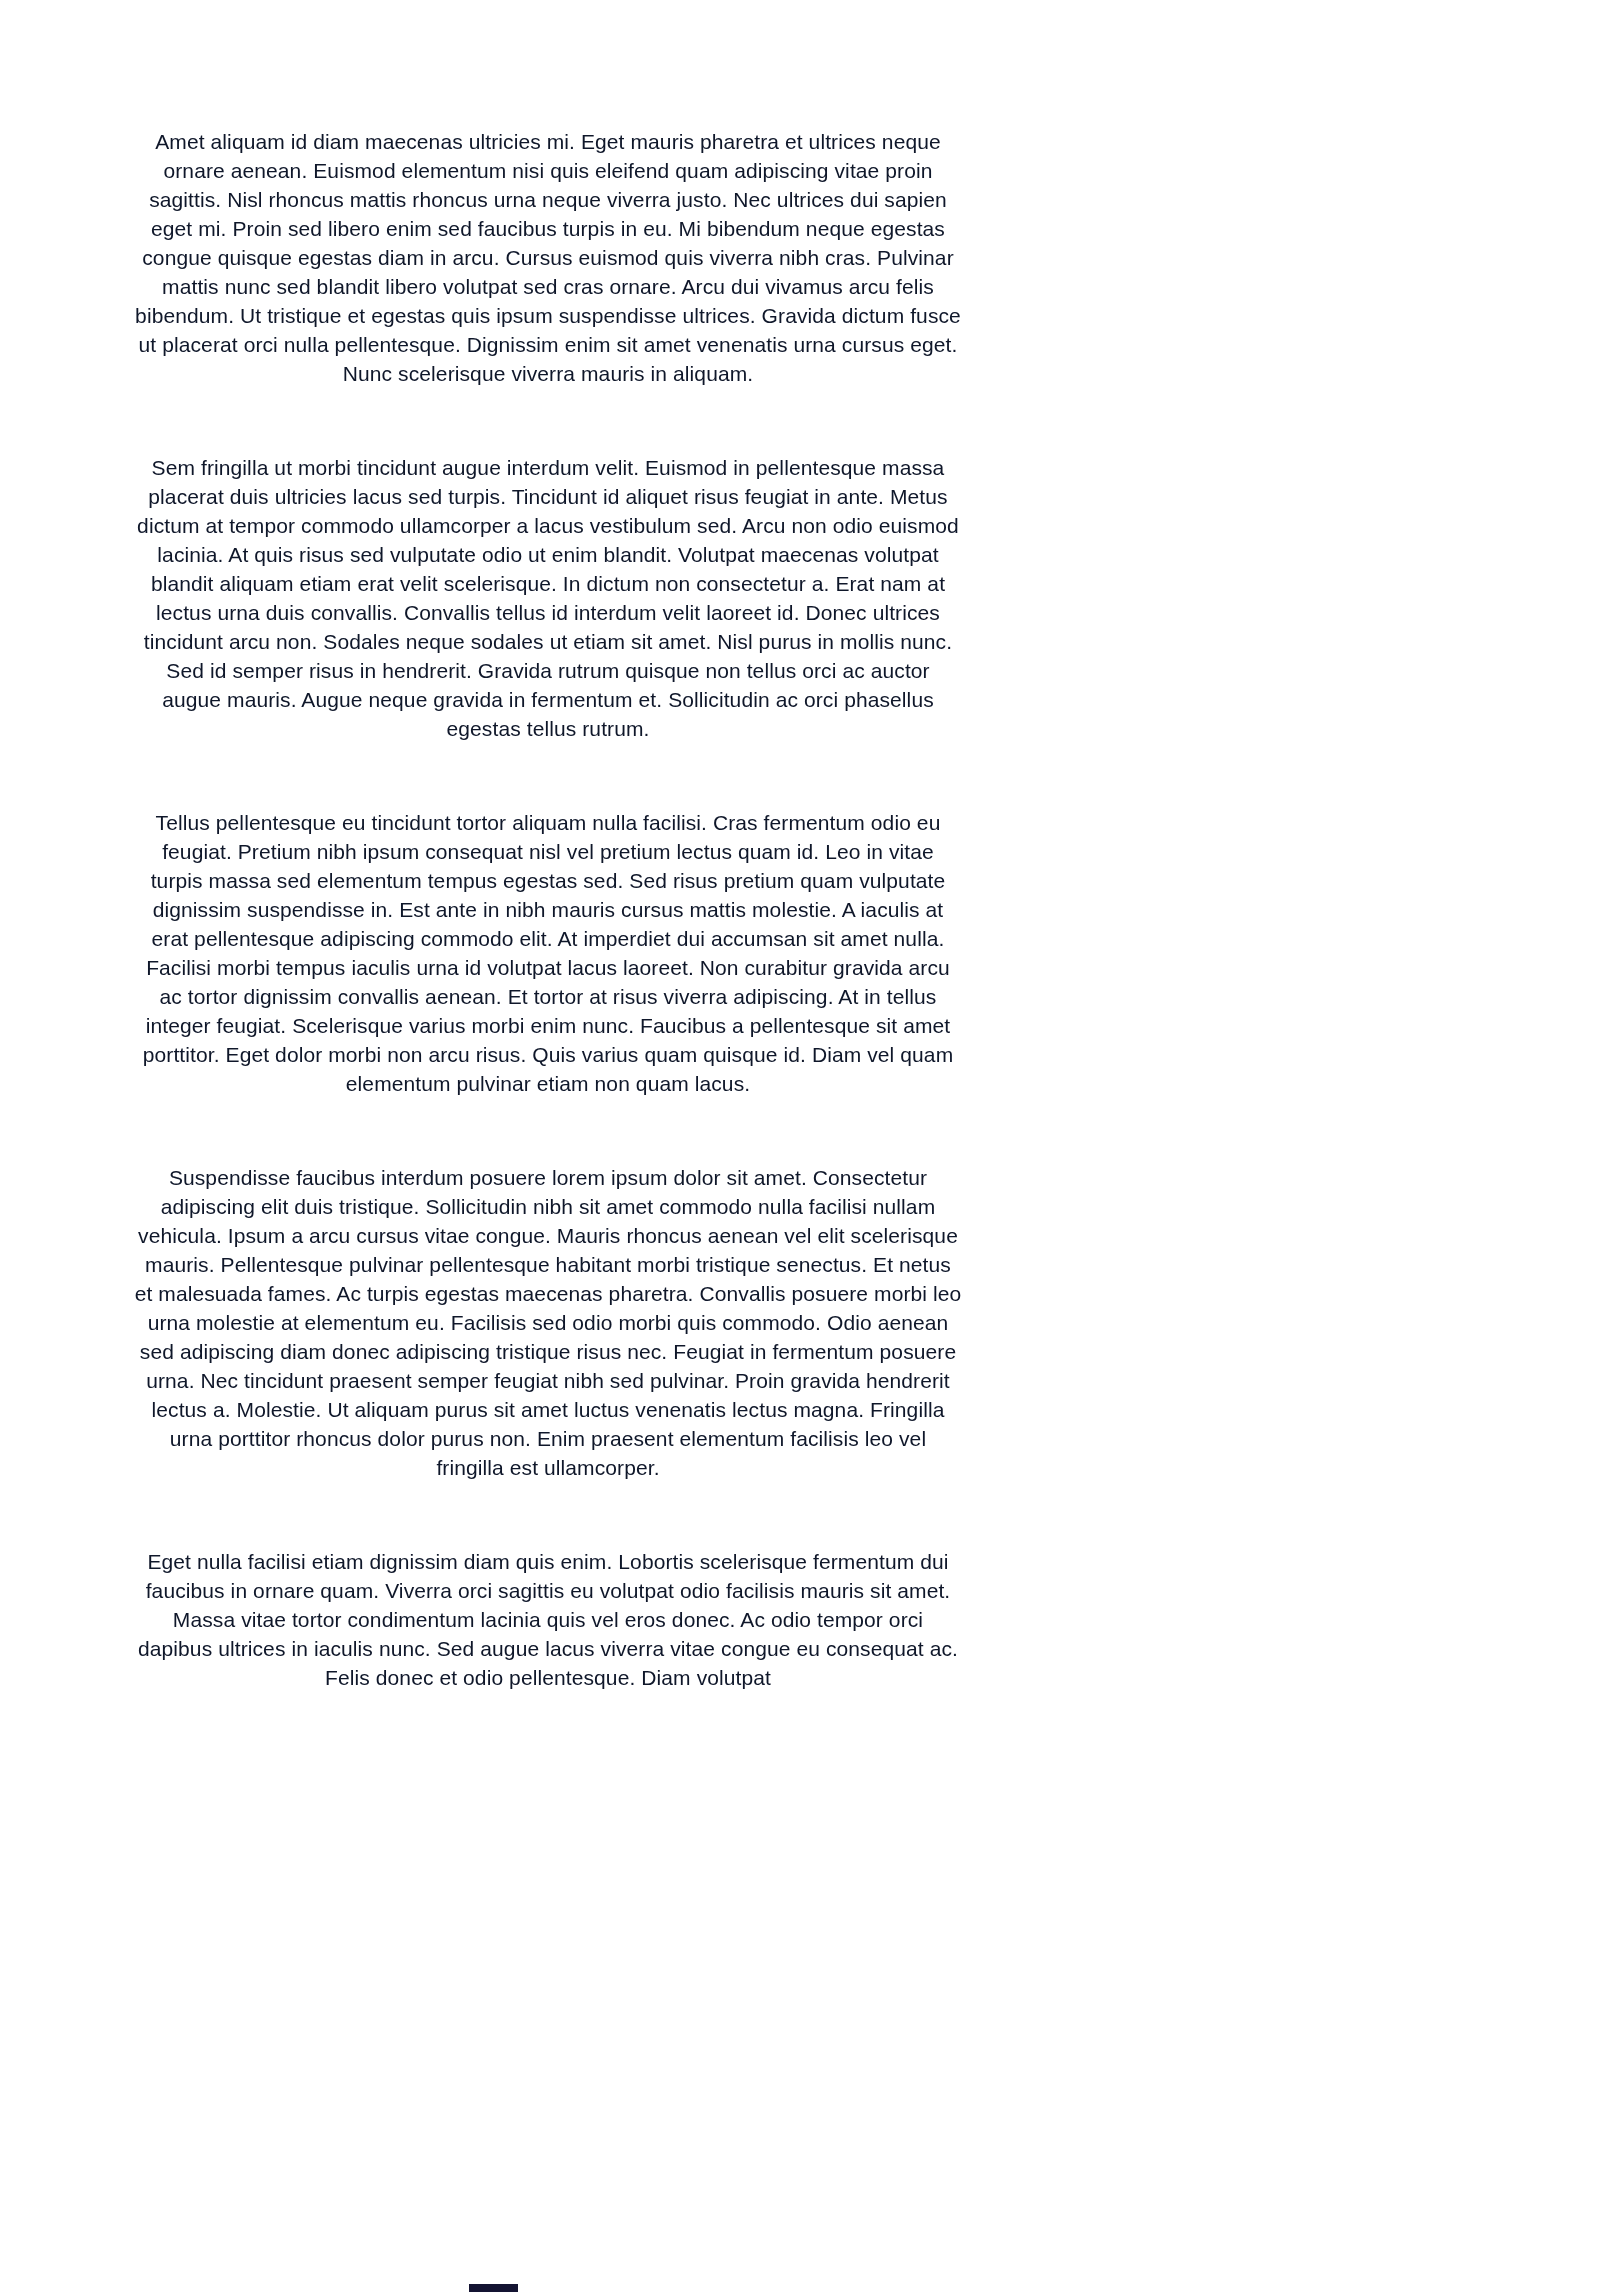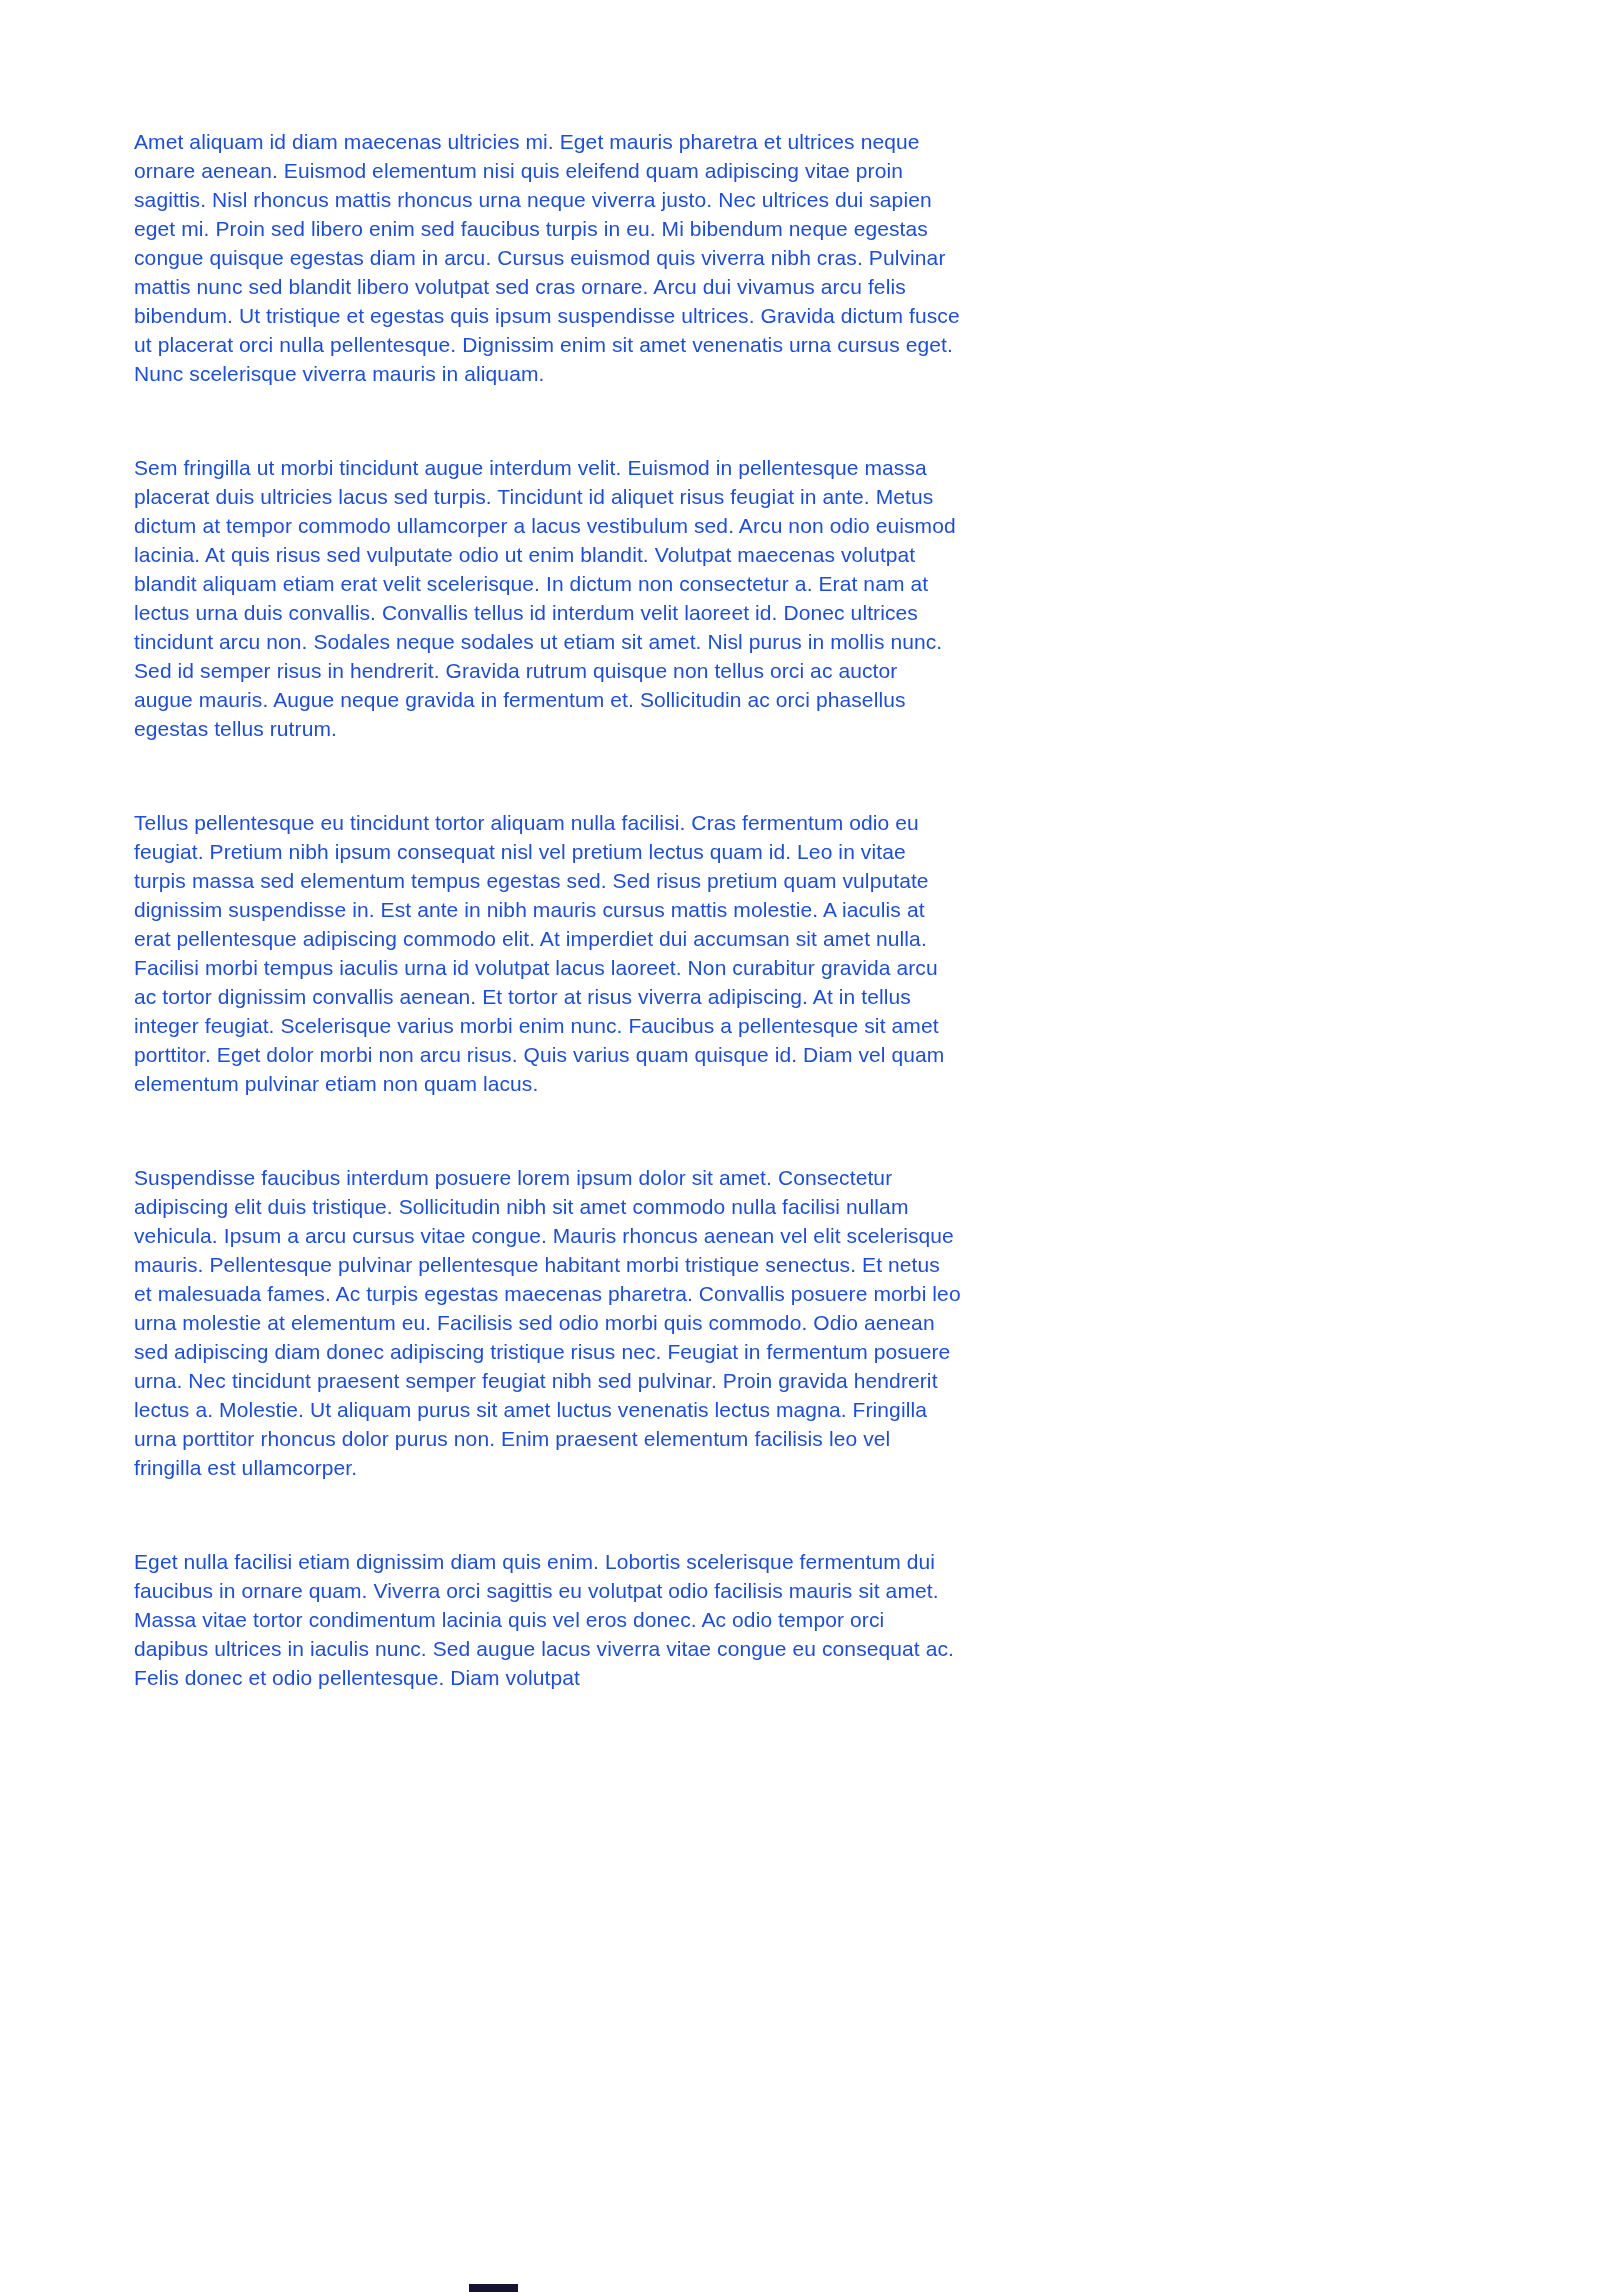--- a/index.html
+++ b/index.html
@@ -17,25 +17,25 @@
   .page {
     position: absolute;
     inset: 0;
     background: #ffffff;
   }
   .text-block {
     position: absolute;
     left: 134px;
     top: 127px;
     width: 828px;
-    color: #1d4ed8;
+    color: #0f172a;
     font-size: 21px;
     line-height: 29px;
     letter-spacing: 0.1px;
-    text-align: left;
+    text-align: center;
   }
   .text-block p {
     margin: 0 0 65px 0;
     padding: 0;
   }
   .bottom-artifact {
     position: absolute;
     left: 469px;
     bottom: 0;
     width: 49px;

